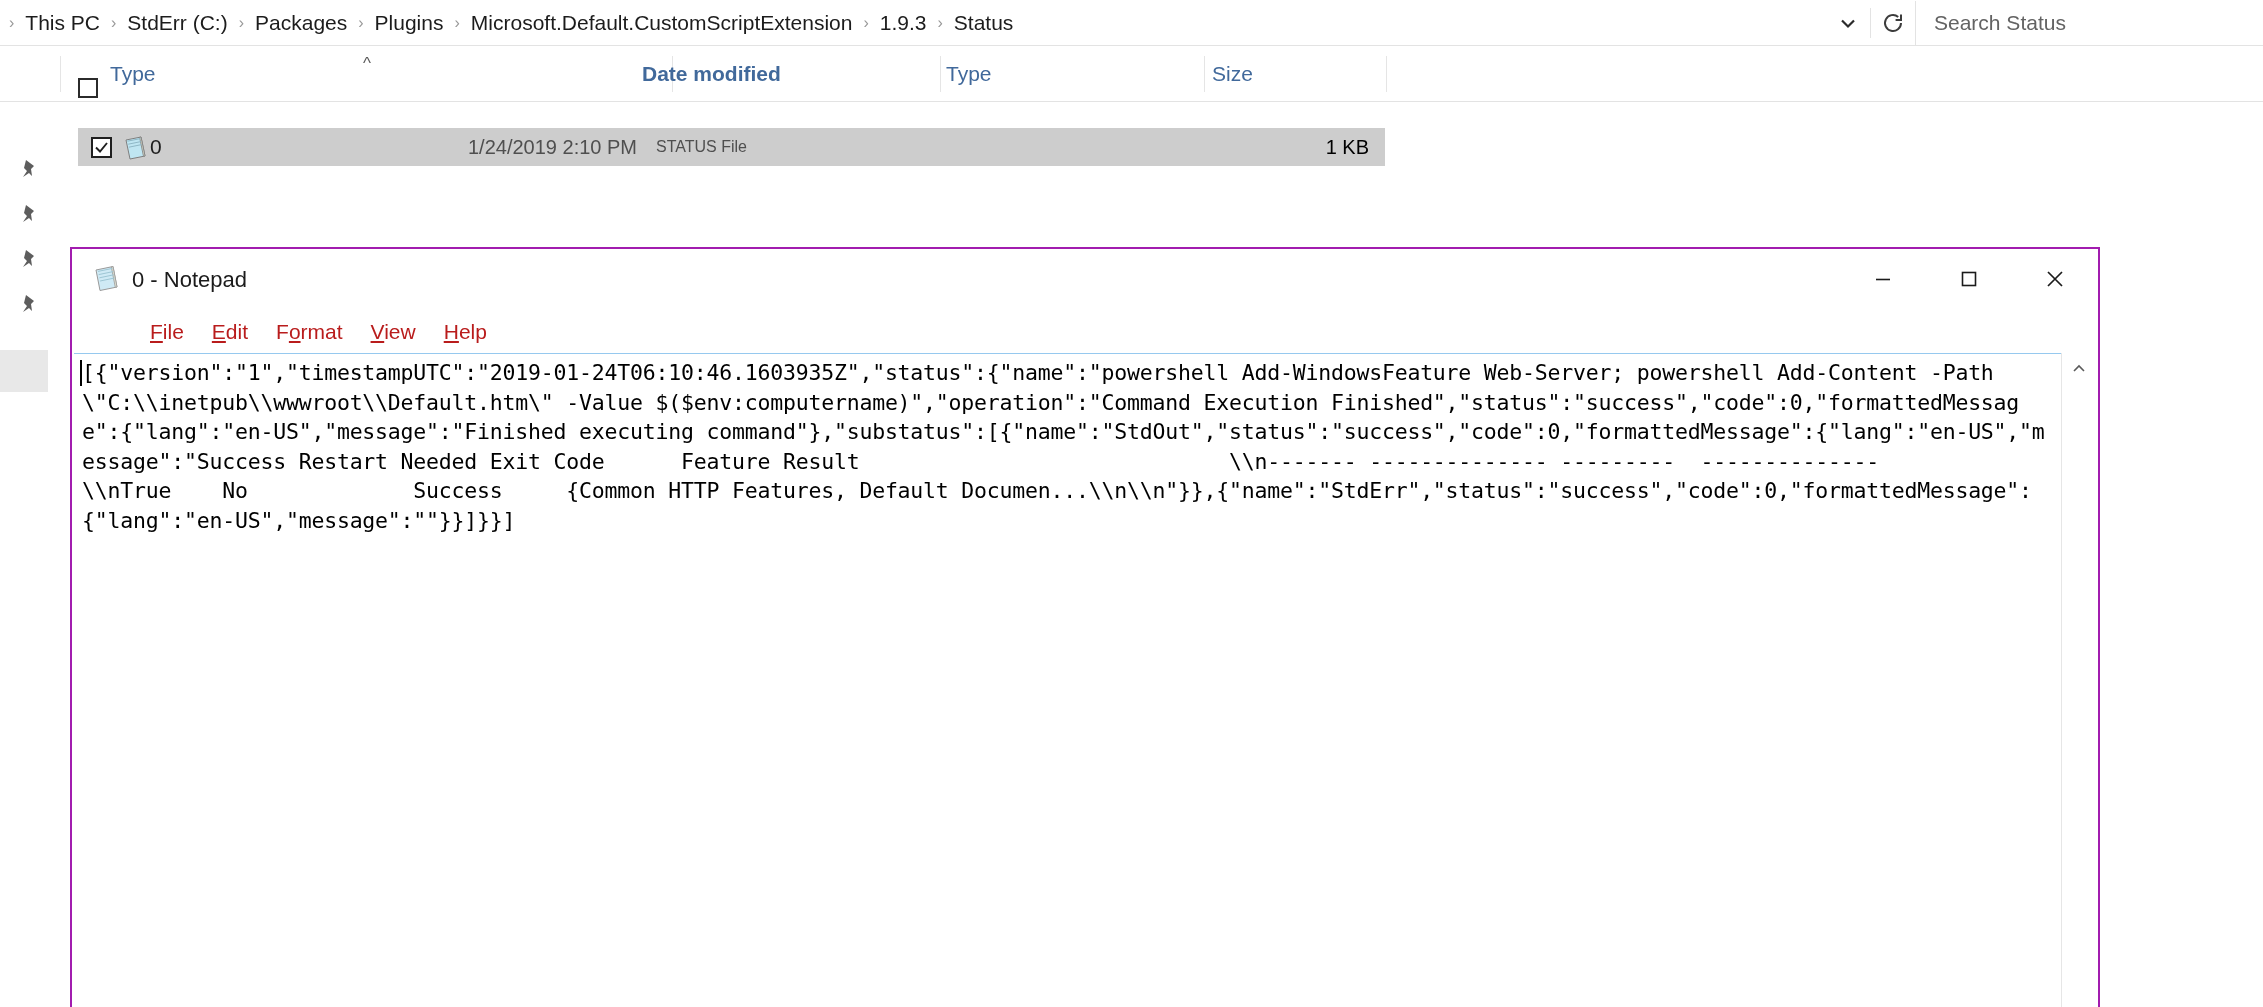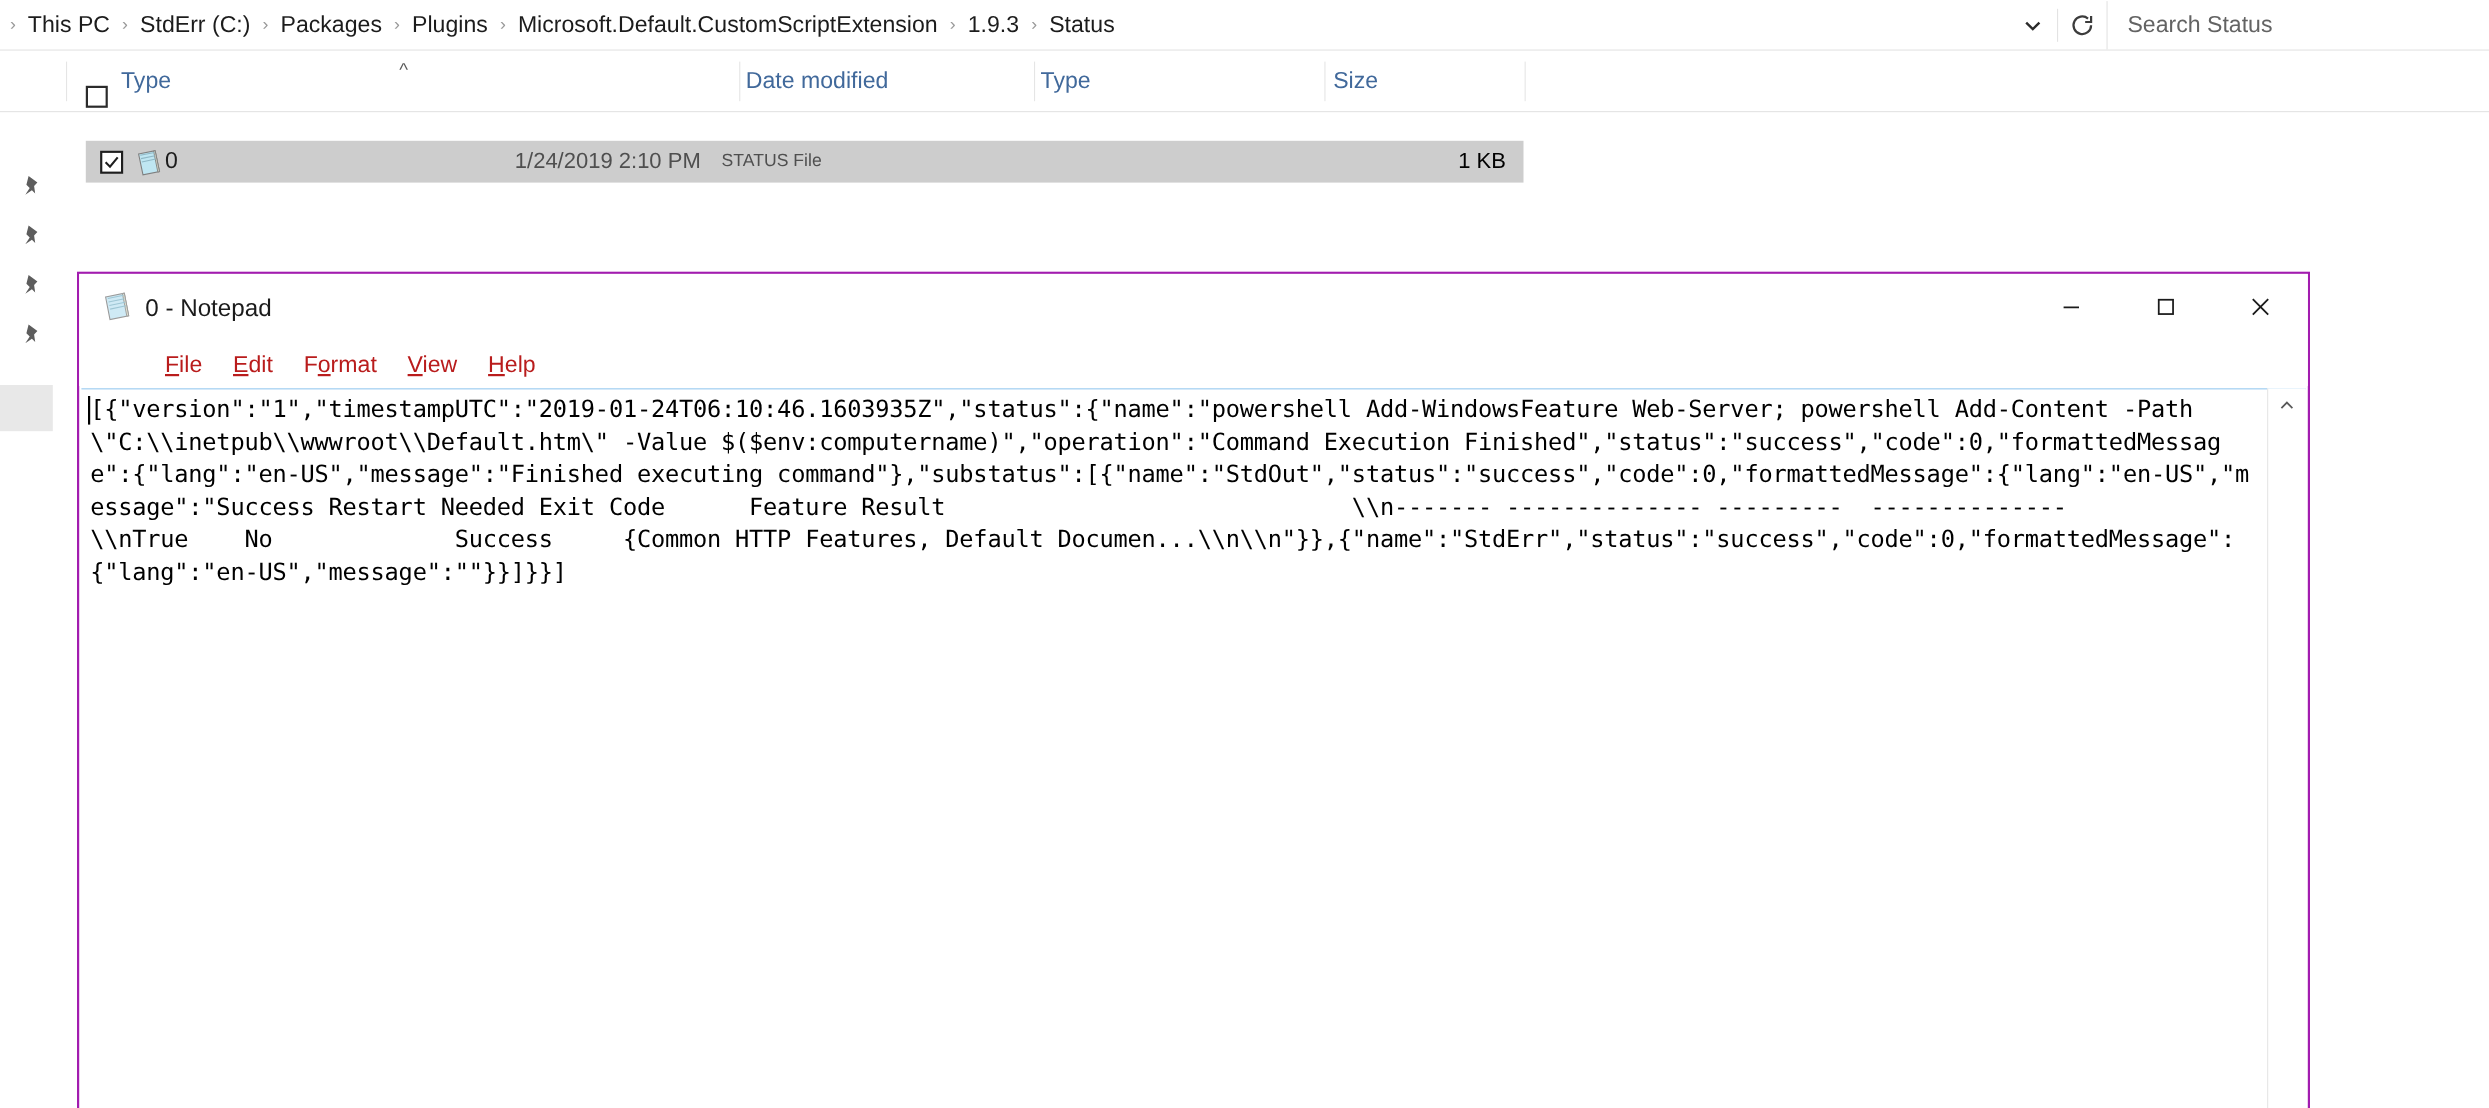--- a/index.html
+++ b/index.html
@@ -320,21 +320,21 @@
     <div class="searchbox">
       <span class="ph">Search Status</span>
     </div>
   </div>
 </div>
 
 <div class="colheaders">
   <div class="col-sep" style="left:60px;"></div>
   <div class="col" style="left:110px;">Type</div>
   <div class="col-sep" style="left:672px;"></div>
-  <div class="col" style="left:678px;">Date modified</div>
+  <div class="col" style="left:642px;font-weight:bold;">Date modified</div>
   <div class="col-sep" style="left:940px;"></div>
   <div class="col" style="left:946px;">Type</div>
   <div class="col-sep" style="left:1204px;"></div>
   <div class="col" style="left:1212px;">Size</div>
   <div class="col-sep" style="left:1386px;"></div>
 </div>
 <div class="sortcaret">^</div>
 <div class="hdr-check"></div>
 
 <div class="rail-block"></div>

